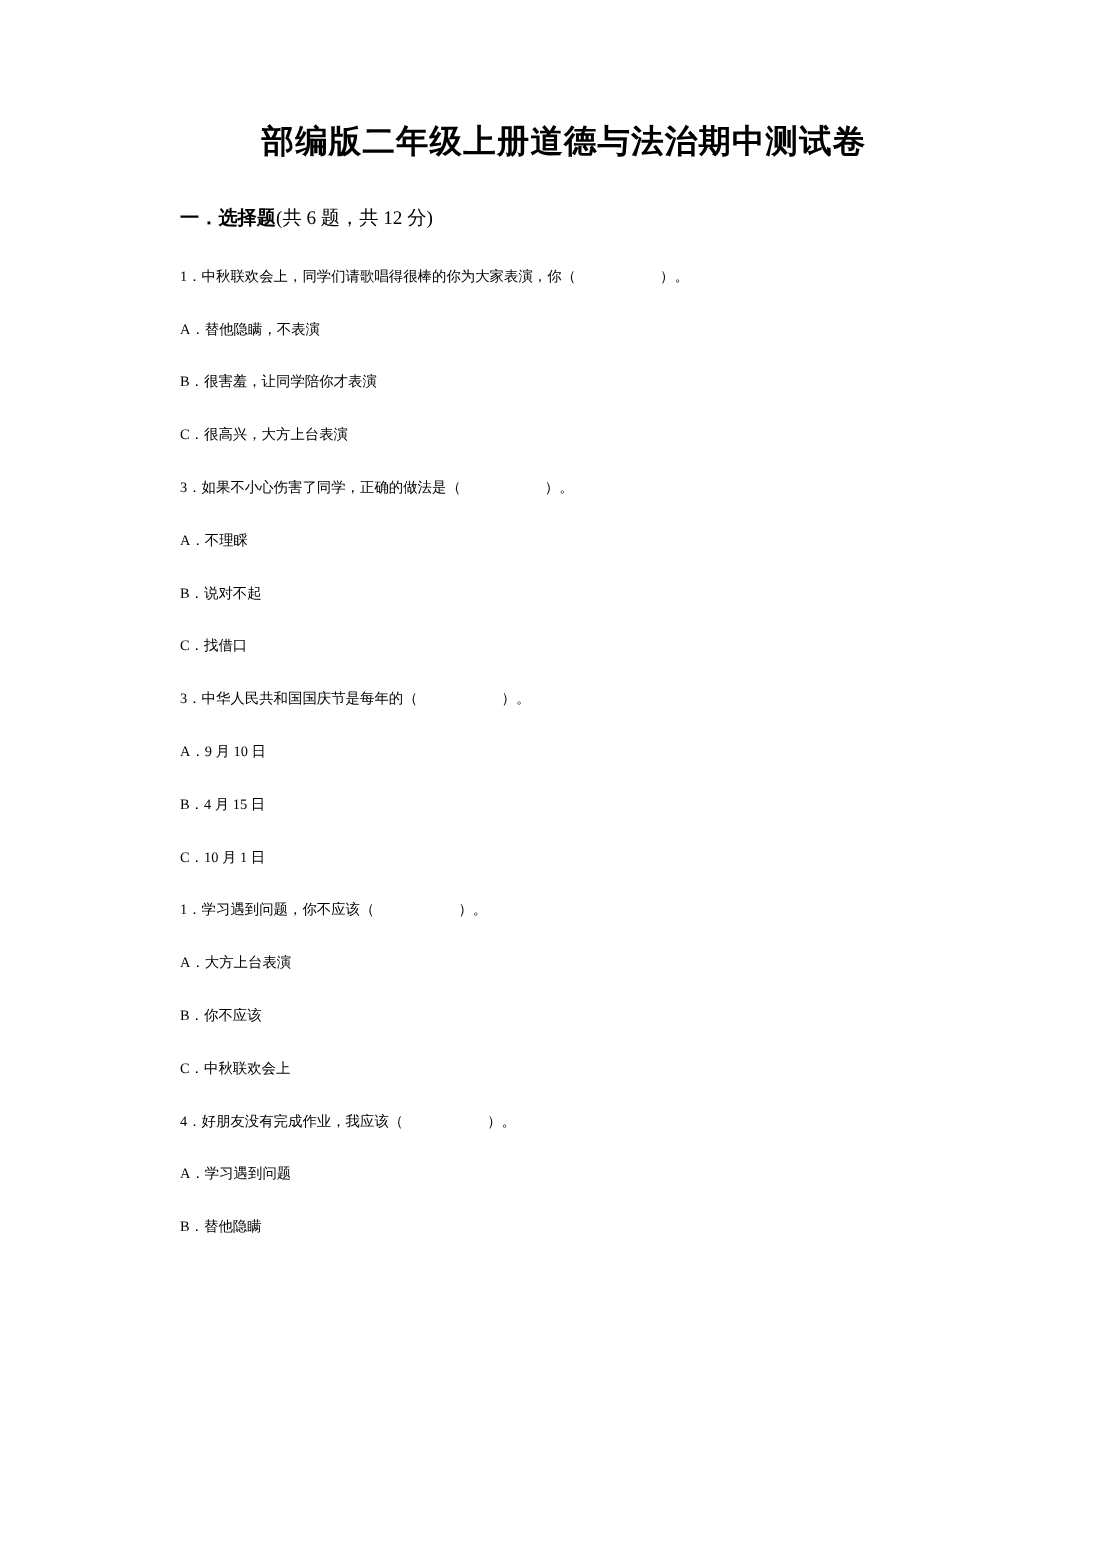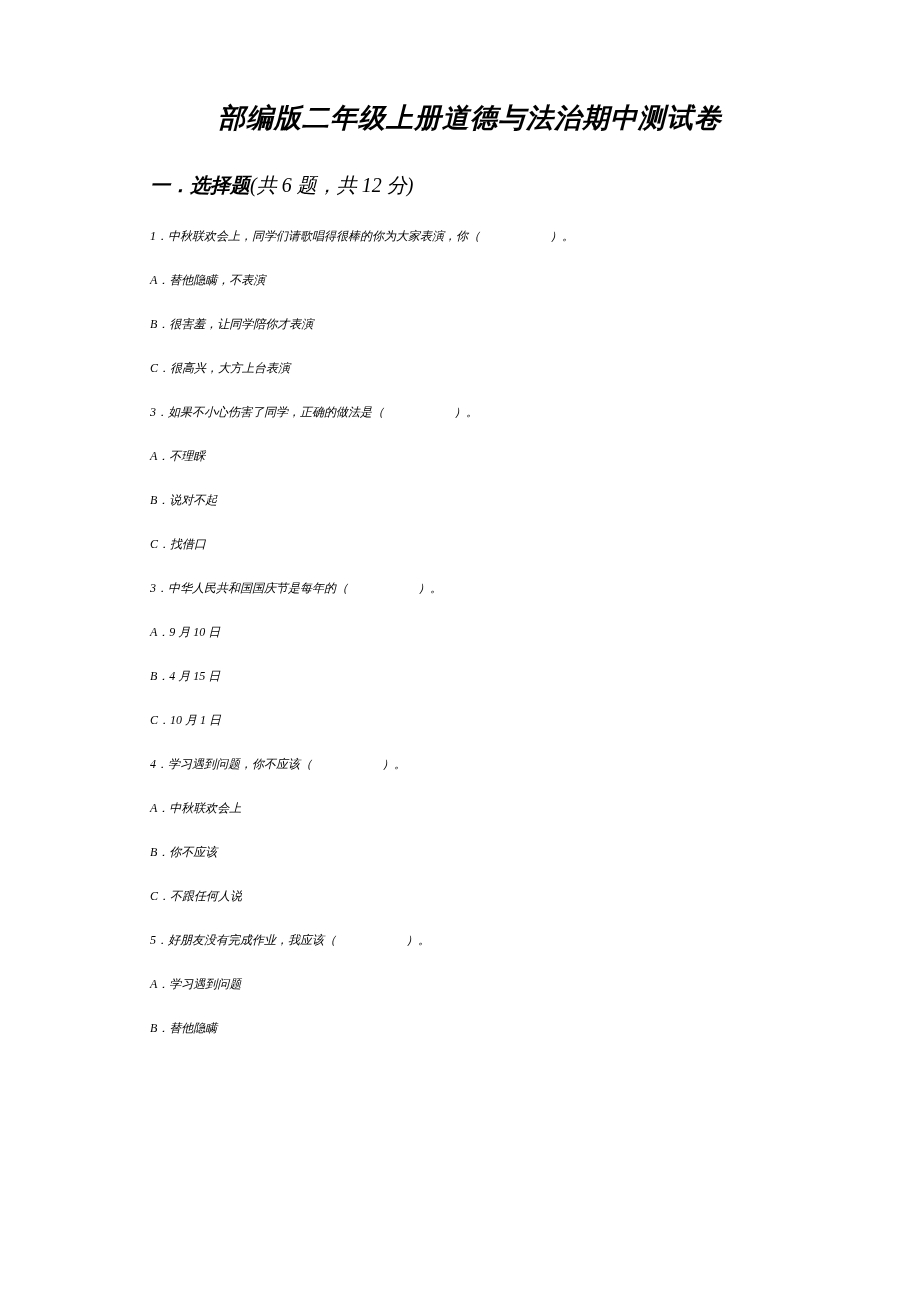--- a/index.html
+++ b/index.html
@@ -1,32 +1,32 @@
 <!DOCTYPE html>
 <html><head>
   <meta charset="utf-8">
   <style>
-    * { margin: 0; padding: 0; box-sizing: border-box; font-style: italic; }
+    * { margin: 0; padding: 0; box-sizing: border-box; }
     body {
       width: 920px;
       height: 1302px;
       background: #ffffff;
       font-family: "SimSun", "宋体", serif;
       color: #000000;
       padding: 100px 130px 80px 150px;
     }
     .title {
       font-size: 27px;
       font-weight: bold;
       text-align: center;
       margin-bottom: 36px;
       letter-spacing: 1px;
     }
     .section-header {
-      font-size: 20px;
+      font-size: 16px;
       margin-bottom: 28px;
     }
     .section-header .bold { font-weight: bold; }
     .line {
       font-size: 12px;
       margin-bottom: 26px;
       line-height: 1.5;
     }
     .blank {
       display: inline-block;
@@ -57,23 +57,23 @@
 <div class="line">C．找借口</div>
 
 <div class="line">
   <span>3．中华人民共和国国庆节是每年的（</span><span class="blank"></span><span>）。</span>
 </div>
 <div class="line">A．9 月 10 日</div>
 <div class="line">B．4 月 15 日</div>
 <div class="line">C．10 月 1 日</div>
 
 <div class="line">
-  <span>4．学习遇到问题，你不应该（</span><span class="blank"></span><span>）。</span>
+  <span>1．学习遇到问题，你不应该（</span><span class="blank"></span><span>）。</span>
 </div>
-<div class="line">A．中秋联欢会上</div>
+<div class="line">A．大方上台表演</div>
 <div class="line">B．你不应该</div>
-<div class="line">C．不跟任何人说</div>
+<div class="line">C．中秋联欢会上</div>
 
 <div class="line">
-  <span>5．好朋友没有完成作业，我应该（</span><span class="blank"></span><span>）。</span>
+  <span>4．好朋友没有完成作业，我应该（</span><span class="blank"></span><span>）。</span>
 </div>
 <div class="line">A．学习遇到问题</div>
 <div class="line">B．替他隐瞒</div>
 
 </body></html>

